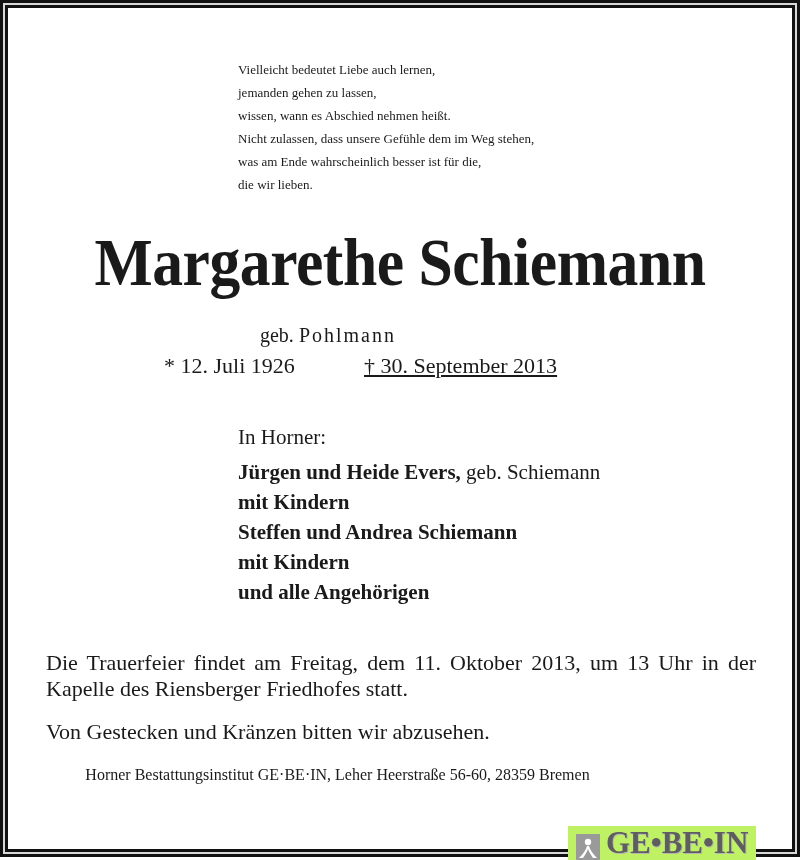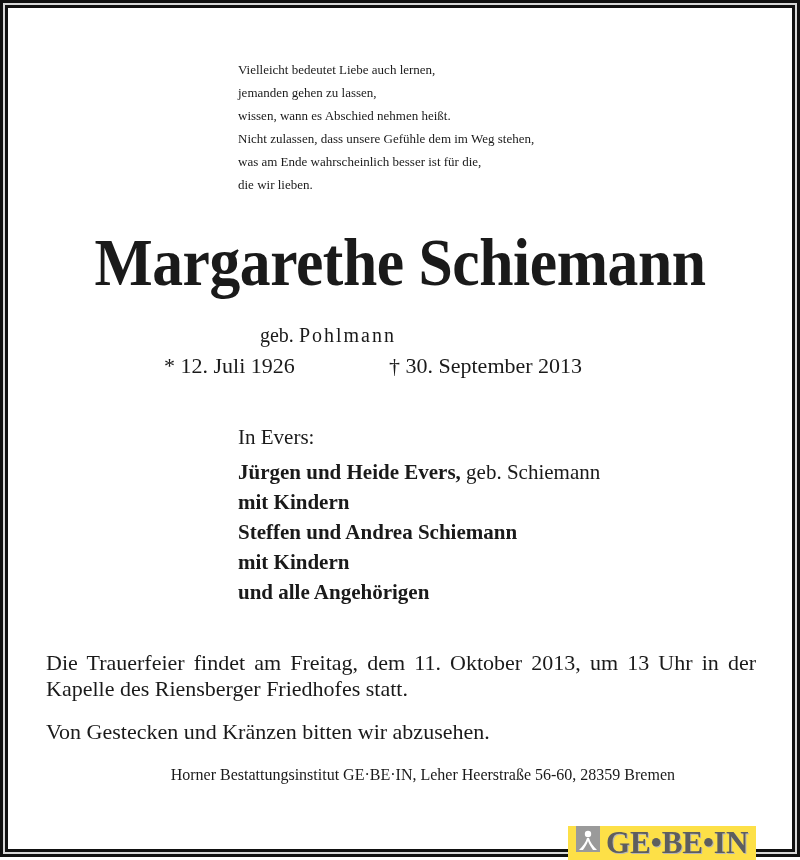--- a/index.html
+++ b/index.html
@@ -16,35 +16,35 @@
   .poem div { white-space: nowrap; }
 
   .name { position: absolute; left: 0; width: 800px; top: 222px; text-align: center;
           font-size: 67px; font-weight: bold; letter-spacing: -0.5px; line-height: 80px;
           transform: scaleX(0.92); transform-origin: center; }
   .maiden { position: absolute; left: 0; width: 656px; top: 323px; text-align: center;
             font-size: 20px; line-height: 24px; }
   .maiden .pn { letter-spacing: 2px; }
   .dates { position: absolute; top: 352px; font-size: 22px; line-height: 28px; white-space: nowrap; }
   .born { left: 164px; }
-  .died { left: 389px; }
+  .died { left: 364px; text-decoration: underline; }
 
   .family { position: absolute; left: 238px; top: 423px; font-size: 21px; }
   .family .intro { line-height: 28px; margin-bottom: 6px; }
   .family .line { line-height: 30px; white-space: nowrap; }
   .family b { font-weight: bold; margin-top: 24px; }
 
   .service { position: absolute; left: 46px; width: 710px; top: 650px; font-size: 22px;
              line-height: 26px; text-align: justify; text-align-last: left; }
   .flowers { position: absolute; left: 46px; top: 718px; font-size: 22px; line-height: 28px; white-space: nowrap; }
-  .undertaker { position: absolute; left: 0; width: 675px; top: 764px; text-align: right;
+  .undertaker { position: absolute; left: 0; width: 675px; top: 764px; text-align: center;
                 font-size: 16px; line-height: 22px; }
 
   .logo { position: absolute; left: 568px; top: 826px; height: 34px; padding: 0 8px;
-          background: #fde047; display: flex; align-items: flex-start; gap: 6px; }
+          background: #bef264; display: flex; align-items: flex-end; gap: 6px; }
   .logo-mark { width: 24px; height: 26px; background: #9a9a9a; position: relative; }
   .logo-text { font-family: "Liberation Serif", "DejaVu Serif", serif; font-weight: bold;
                font-size: 31px; color: #5e5e5e; letter-spacing: 0px;
                text-shadow: 1px 1px 0 #b5b5b5; line-height: 34px; }
 </style>
 </head>
 <body>
 
 <div class="frame-outer"></div>
 <div class="frame-gap"></div>
@@ -63,21 +63,21 @@
 
 <div class="maiden">
   <span>geb.</span>
   <span class="pn">Pohlmann</span>
 </div>
 
 <div class="dates born">* 12. Juli 1926</div>
 <div class="dates died">† 30. September 2013</div>
 
 <div class="family">
-  <div class="intro">In Evers:</div>
+  <div class="intro">In Horner:</div>
   <div class="line">
     <b>Jürgen und Heide Evers,</b><span> geb. Schiemann</span>
   </div>
   <div class="line">
     <b>mit Kindern</b>
   </div>
   <div class="line">
     <b>Steffen und Andrea Schiemann</b>
   </div>
   <div class="line">

